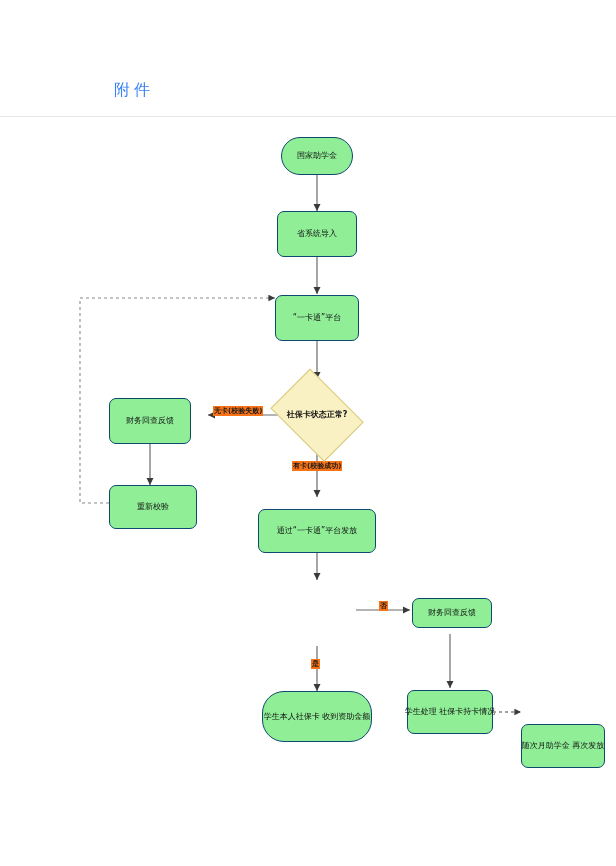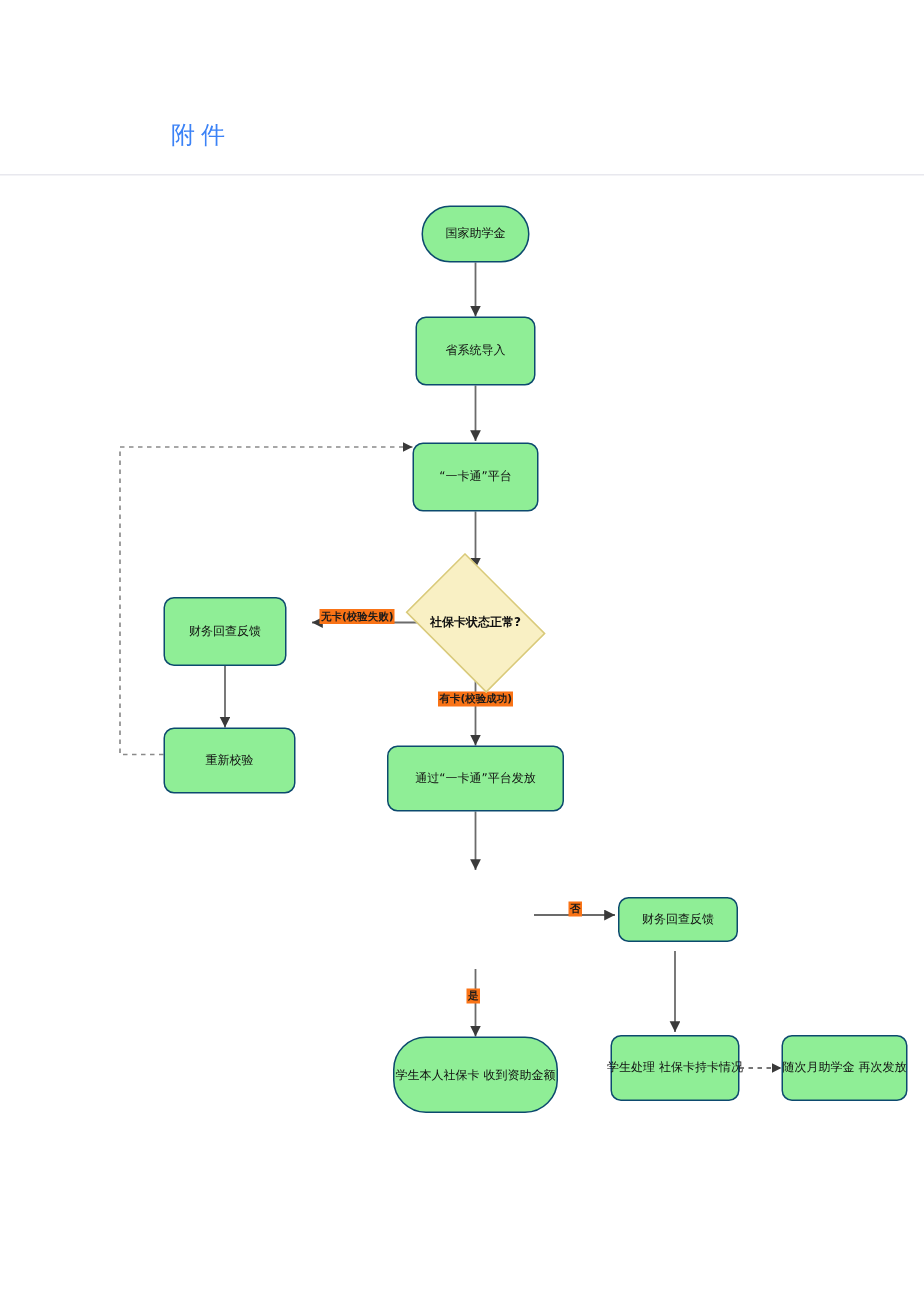--- a/index.html
+++ b/index.html
@@ -112,38 +112,38 @@
   </div>
 
   <div class="node" style="left:109px;top:398px;width:82px;height:46px;">
     <span>财务回查反馈</span>
   </div>
 
   <div class="node" style="left:109px;top:485px;width:88px;height:44px;">
     <span>重新校验</span>
   </div>
 
-  <div class="node" style="left:258px;top:497px;width:118px;height:44px;">
+  <div class="node" style="left:258px;top:509px;width:118px;height:44px;">
     <span>通过“一卡通”平台发放</span>
   </div>
 
 
   <div class="node" style="left:412px;top:588px;width:80px;height:30px;margin-top:10px;">
     <span>财务回查反馈</span>
   </div>
 
   <div class="node stadium" style="left:262px;top:691px;width:110px;height:51px;">
     <span>学生本人社保卡 收到资助金额</span>
   </div>
 
   <div class="node" style="left:407px;top:690px;width:86px;height:44px;">
     <span>学生处理 社保卡持卡情况</span>
   </div>
 
-  <div class="node" style="left:521px;top:690px;width:84px;height:44px;">
+  <div class="node" style="left:521px;top:724px;width:84px;height:44px;">
     <span>随次月助学金 再次发放</span>
   </div>
 
   <div class="edge-label" style="left:213px;top:406px;">无卡(校验失败)</div>
 
   <div class="edge-label" style="left:292px;top:461px;">有卡(校验成功)</div>
 
   <div class="edge-label" style="left:311px;top:659px;">是</div>
 
   <div class="edge-label" style="left:379px;top:601px;">否</div>

